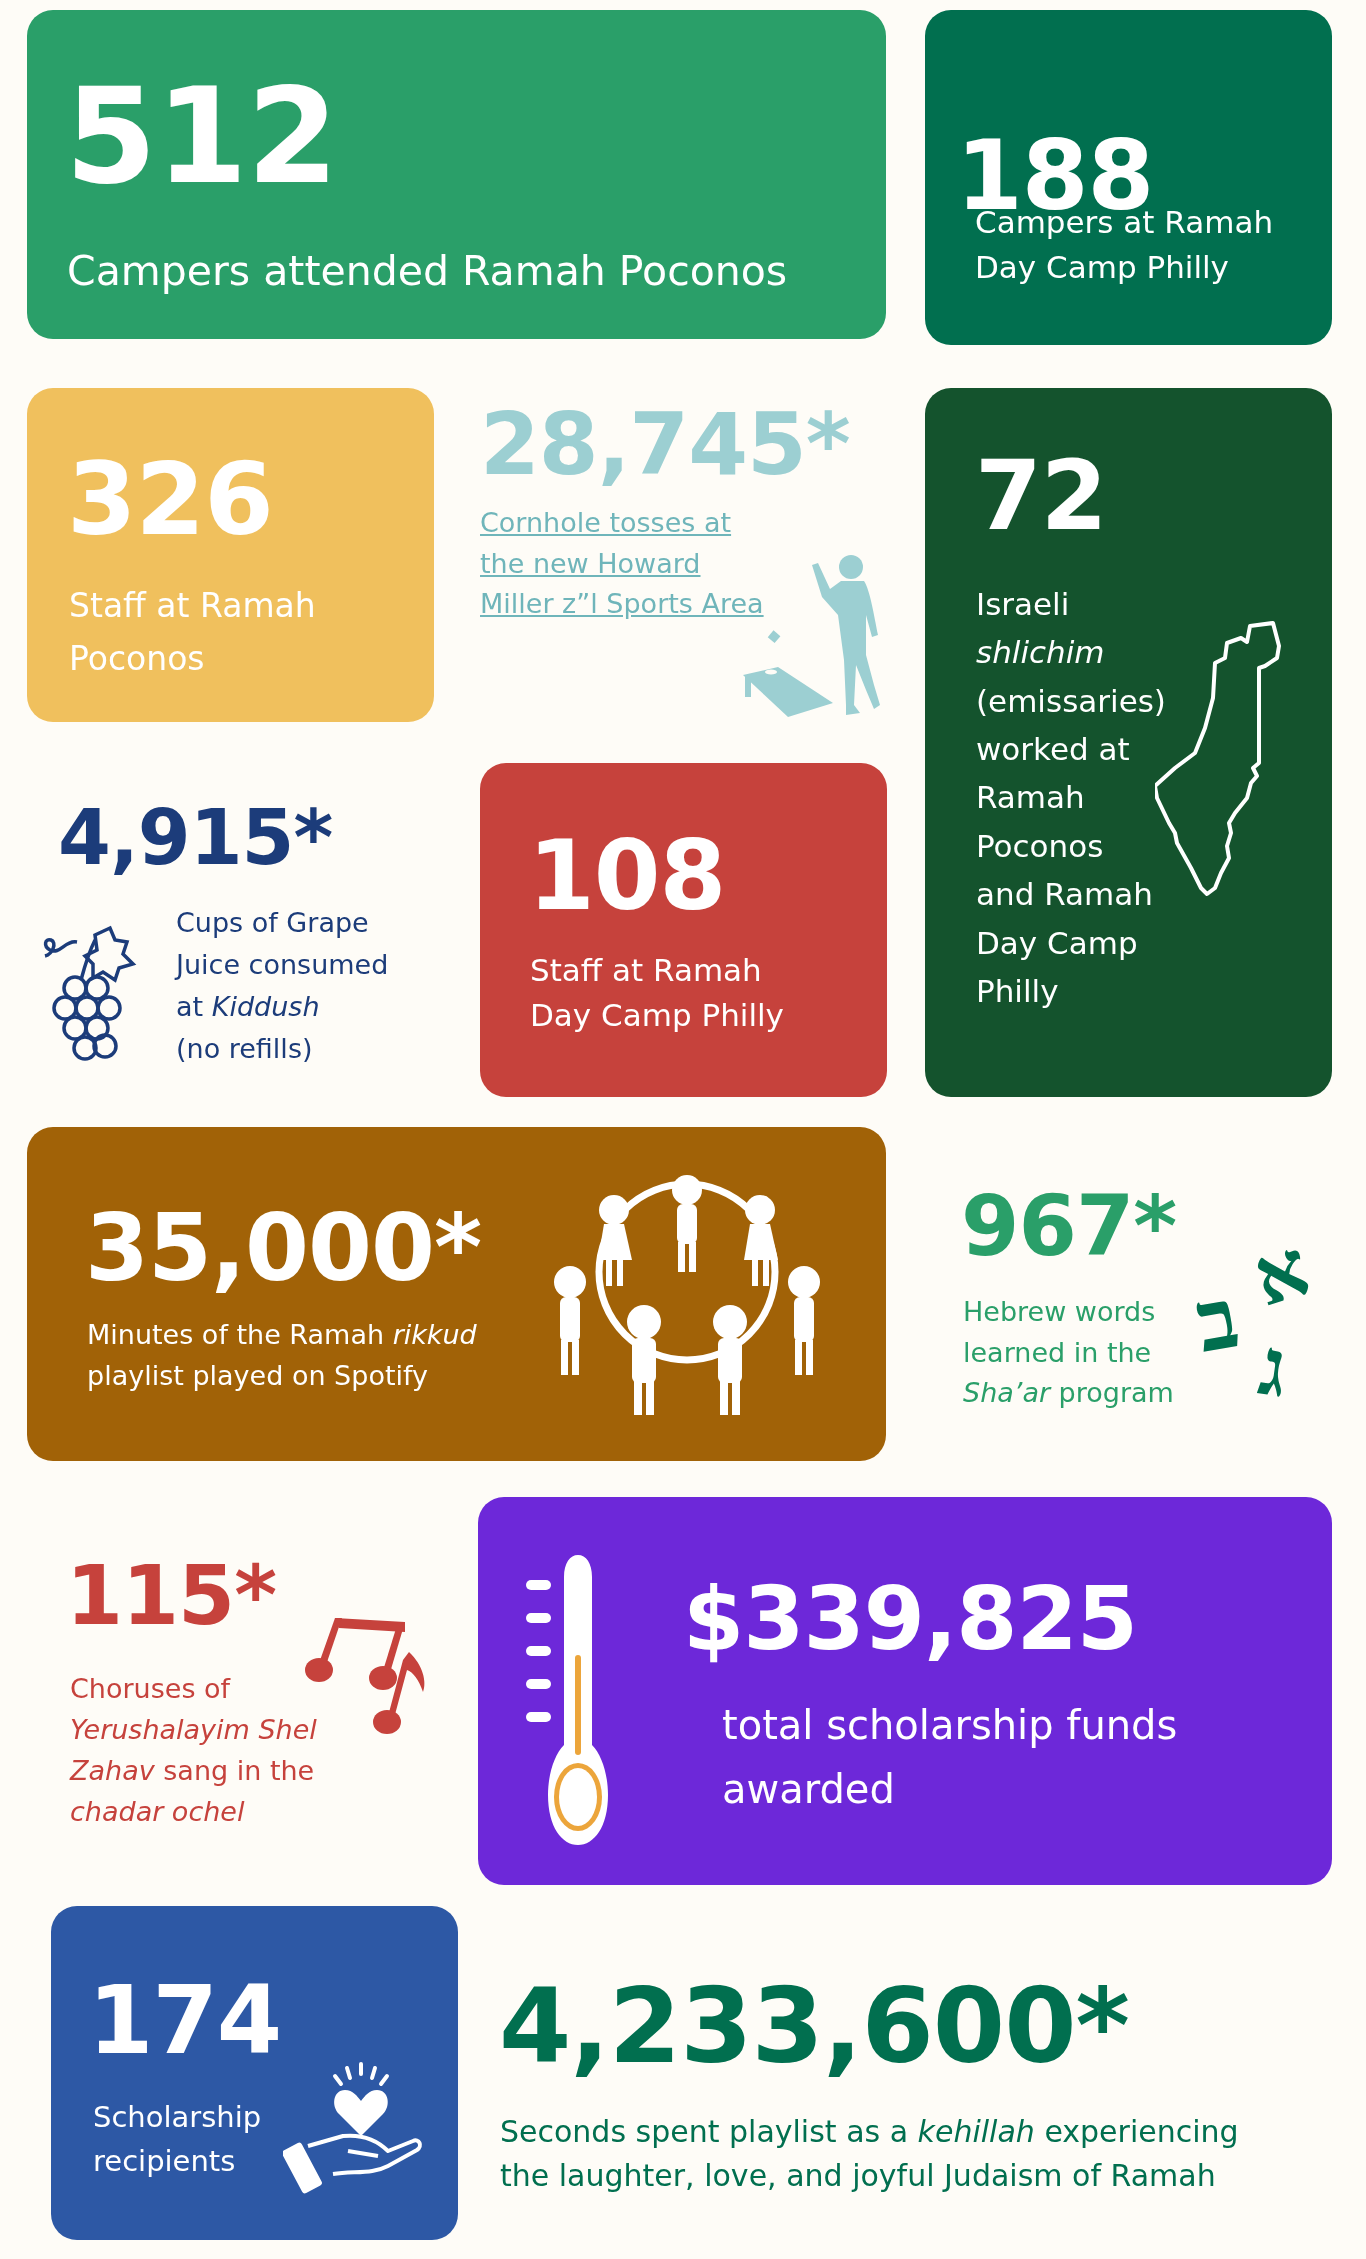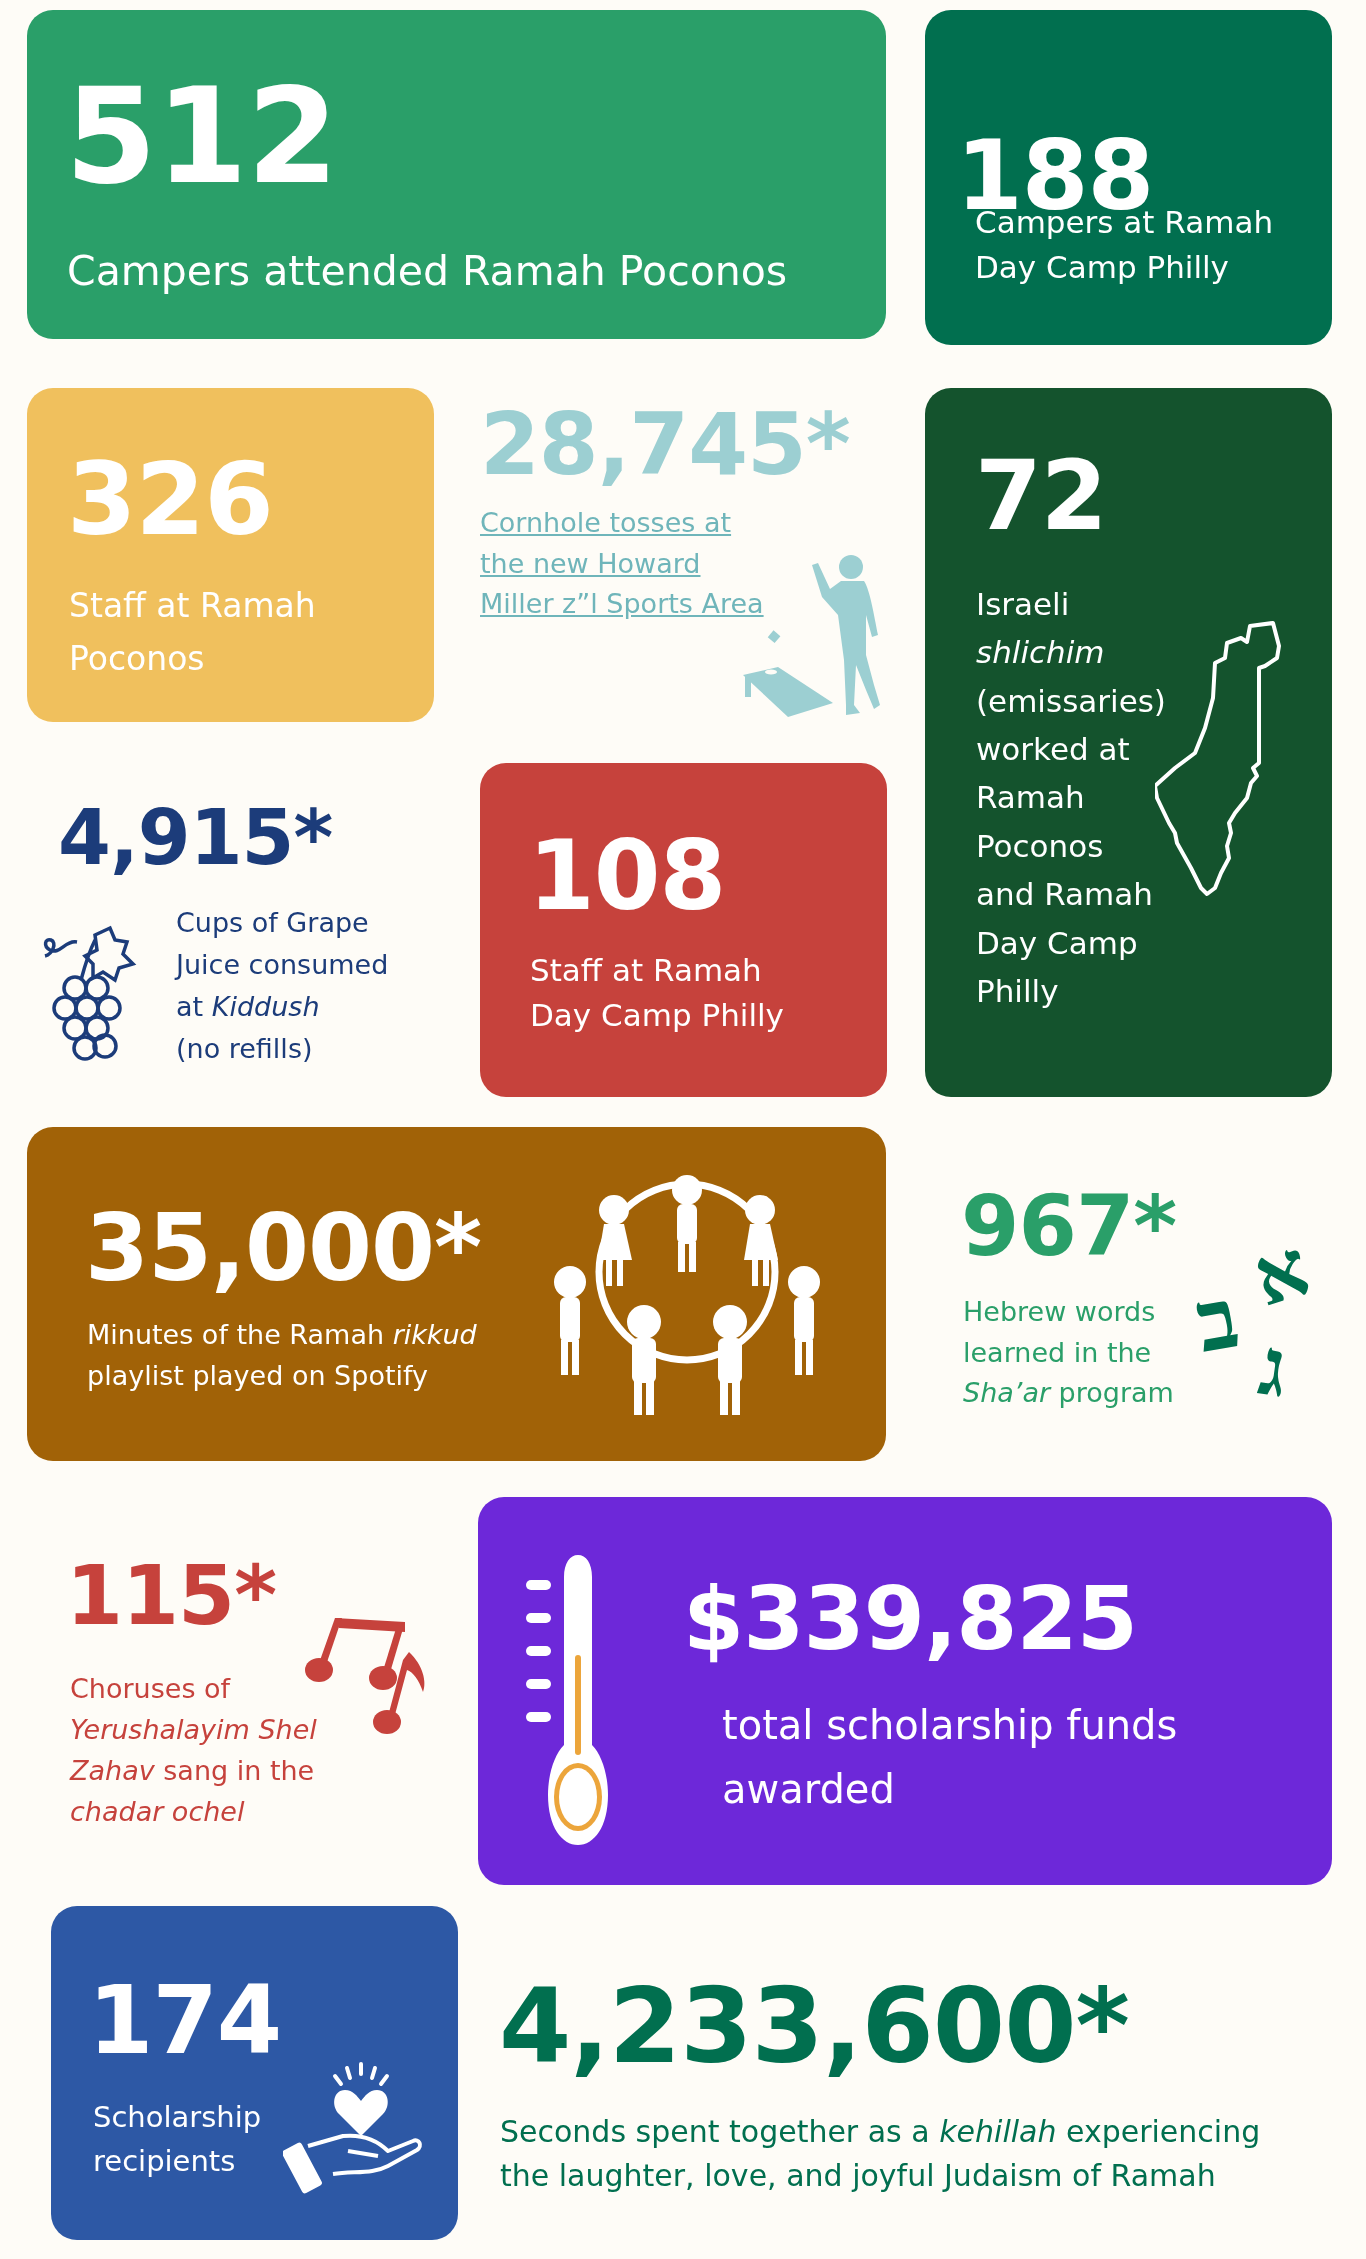--- a/index.html
+++ b/index.html
@@ -247,16 +247,16 @@
       <path d="M25,100 L60,90 C80,88 95,95 105,105 L130,95 C136,92 140,100 134,104 L105,120 C90,128 72,125 50,128"></path>
       <path d="M65,105 L95,110"></path>
     </g>
     <rect x="8" y="98" width="22" height="48" rx="3" transform="rotate(-28 19 122)" fill="#ffffff"></rect>
   </svg>
 </div>
 
 <div class="abs" style="left:495px; top:1960px; width:860px; height:260px;">
   <div class="abs num" style="left:4px; top:14px; font-size:104px; color:#016f4f;">4,233,600*</div>
   <div class="abs txt" style="left:5px; top:150px; font-size:30px; line-height:1.45; color:#016f4f;">
-    <div><span>Seconds spent together as a </span><em>kehillah</em><span> experiencing</span></div>
+    <div><span>Seconds spent playlist as a </span><em>kehillah</em><span> experiencing</span></div>
     <div>the laughter, love, and joyful Judaism of Ramah</div>
   </div>
 </div>
 
 </body></html>

